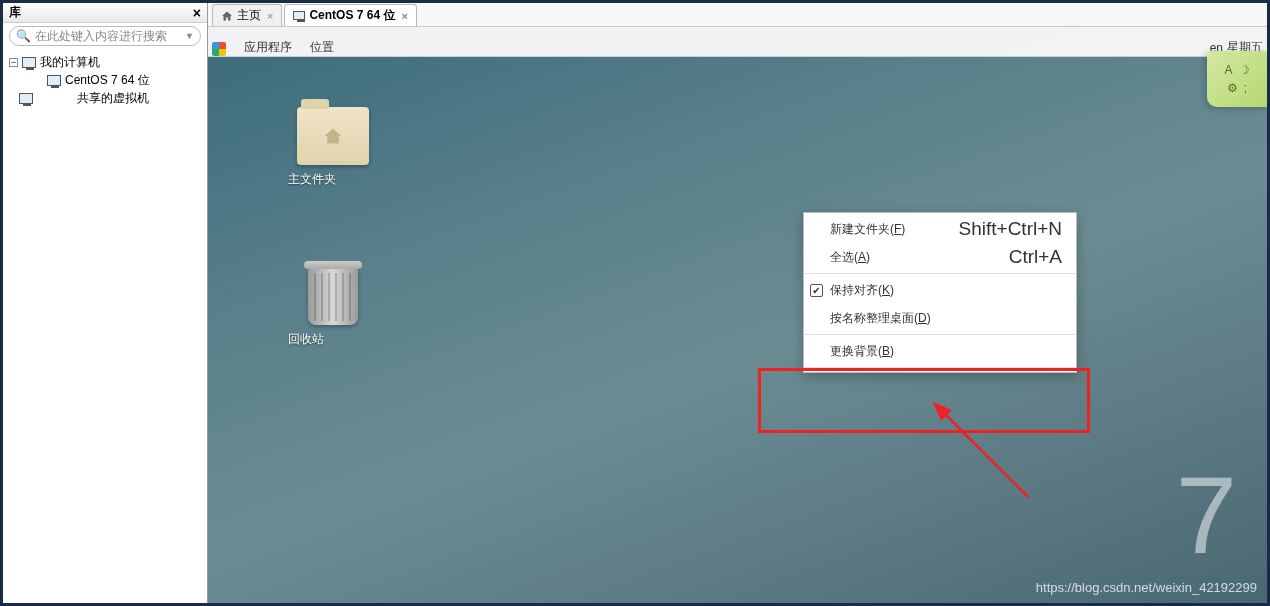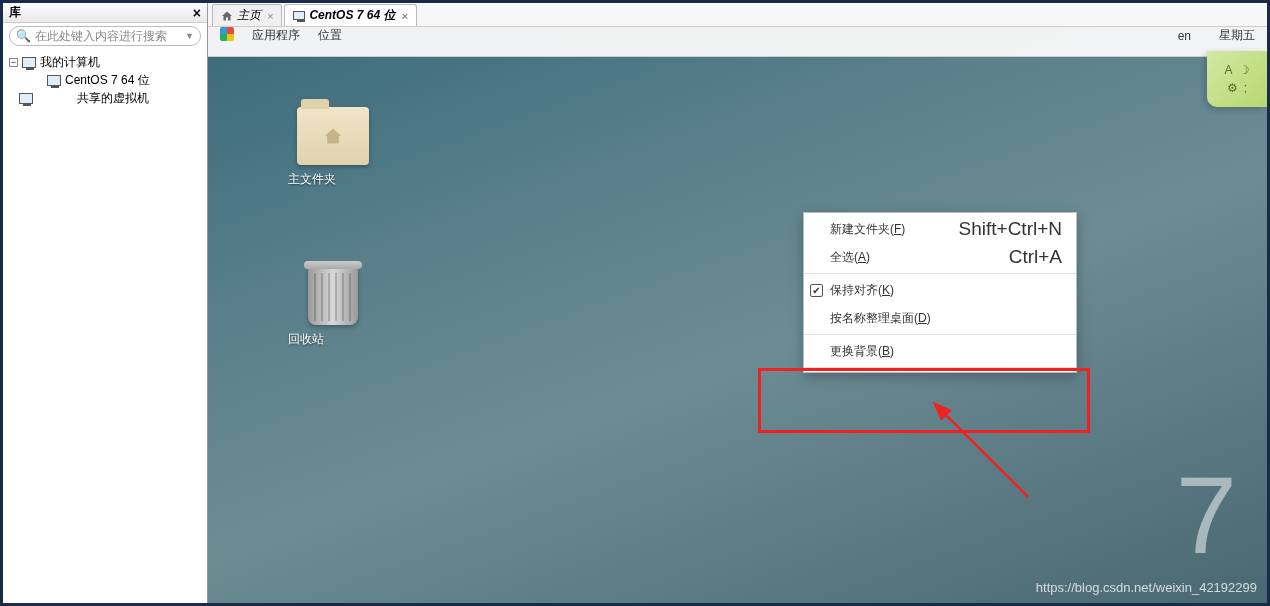--- a/index.html
+++ b/index.html
@@ -15,30 +15,30 @@
 .sb-tree { padding: 4px 6px; }
 .tree-row { display: flex; align-items: center; height: 18px; gap: 4px; cursor: pointer; }
 .tree-row.l1 { padding-left: 10px; gap: 44px; }
 .tree-row.l2 { padding-left: 38px; }
 .toggle { width: 9px; height: 9px; border: 1px solid #888; display: flex; align-items: center; justify-content: center; font-size: 9px; line-height: 1; }
 .mon-icon { width: 14px; height: 11px; border: 1px solid #555; background: #dfeef9; position: relative; }
 .mon-icon::after { content: ""; position: absolute; bottom: -3px; left: 3px; width: 8px; height: 2px; background: #555; }
 
 
 .main { position: absolute; left: 205px; top: 0; right: 0; height: 100%; background: #fff; }
-.tabbar { height: 24px; background: #f7f7f7; border-bottom: 1px solid #ccc; display: flex; align-items: flex-end; padding-left: 4px; gap: 2px; font-style: italic; }
+.tabbar { height: 24px; background: #f7f7f7; border-bottom: 1px solid #ccc; display: flex; align-items: flex-end; padding-left: 4px; gap: 2px; }
 .tab { height: 22px; padding: 0 8px; border: 1px solid #bbb; border-bottom: none; border-radius: 3px 3px 0 0; background: #f0f0f0; display: flex; align-items: center; gap: 4px; cursor: pointer; }
 .tab.active { background: #fff; font-weight: bold; }
 .tab .x { color: #888; font-size: 11px; margin-left: 2px; }
 .home-ic { width: 12px; height: 12px; display: inline-block; }
 
 
 .vm { position: absolute; left: 0; top: 24px; right: 0; bottom: 0; background: linear-gradient(160deg,#3a6a7a 0%,#587f8a 30%,#6c8c94 55%,#4a6872 100%); overflow: hidden; }
-.vm-top { height: 30px; background: rgba(248,248,248,0.96); border-bottom: 1px solid rgba(0,0,0,0.15); display: flex; align-items: flex-start; padding: 0 12px; gap: 18px; color: #333; font-size: 13px; }
-.vm-top .right { margin-left: auto; display: flex; align-items: center; gap: 28px; }
+.vm-top { height: 30px; background: rgba(248,248,248,0.96); border-bottom: 1px solid rgba(0,0,0,0.15); display: flex; align-items: flex-end; padding: 0 4px; gap: 18px; color: #333; font-size: 13px; }
+.vm-top .right { margin-left: auto; display: flex; align-items: center; gap: 4px; }
 .vm-top-ic { width: 14px; height: 14px; background: conic-gradient(#e74c3c 0 25%,#f1c40f 0 50%,#27ae60 0 75%,#3498db 0 100%); border-radius: 2px; }
 
 .desk-icon { position: absolute; width: 90px; text-align: left; color: #fff; font-size: 13px; text-shadow: 0 1px 2px rgba(0,0,0,0.6); cursor: pointer; }
 .folder-ic { width: 72px; height: 58px; margin: 0 auto 6px; background: linear-gradient(#f0e5c8,#e0d2ab); border-radius: 4px; position: relative; box-shadow: 0 2px 4px rgba(0,0,0,0.3); }
 .folder-ic::before { content:""; position:absolute; top:-8px; left:4px; width:28px; height:10px; background:#e0d2ab; border-radius:3px 3px 0 0; }
 .folder-ic .home { position:absolute; top:50%; left:50%; transform:translate(-50%,-50%); width:26px; height:20px; }
 .trash-ic { width: 50px; height: 58px; margin: 0 auto 6px; background: linear-gradient(90deg,#9a9a9a,#d8d8d8,#9a9a9a); border-radius: 4px 4px 8px 8px; position: relative; box-shadow: 0 2px 4px rgba(0,0,0,0.3); }
 .trash-ic::before { content:""; position:absolute; top:-6px; left:-4px; right:-4px; height:8px; background:linear-gradient(#ccc,#aaa); border-radius:4px; }
 .trash-ic::after { content:""; position:absolute; top:6px; bottom:4px; left:6px; right:6px; background:repeating-linear-gradient(90deg,rgba(0,0,0,0.18) 0 2px,transparent 2px 7px); }
 

